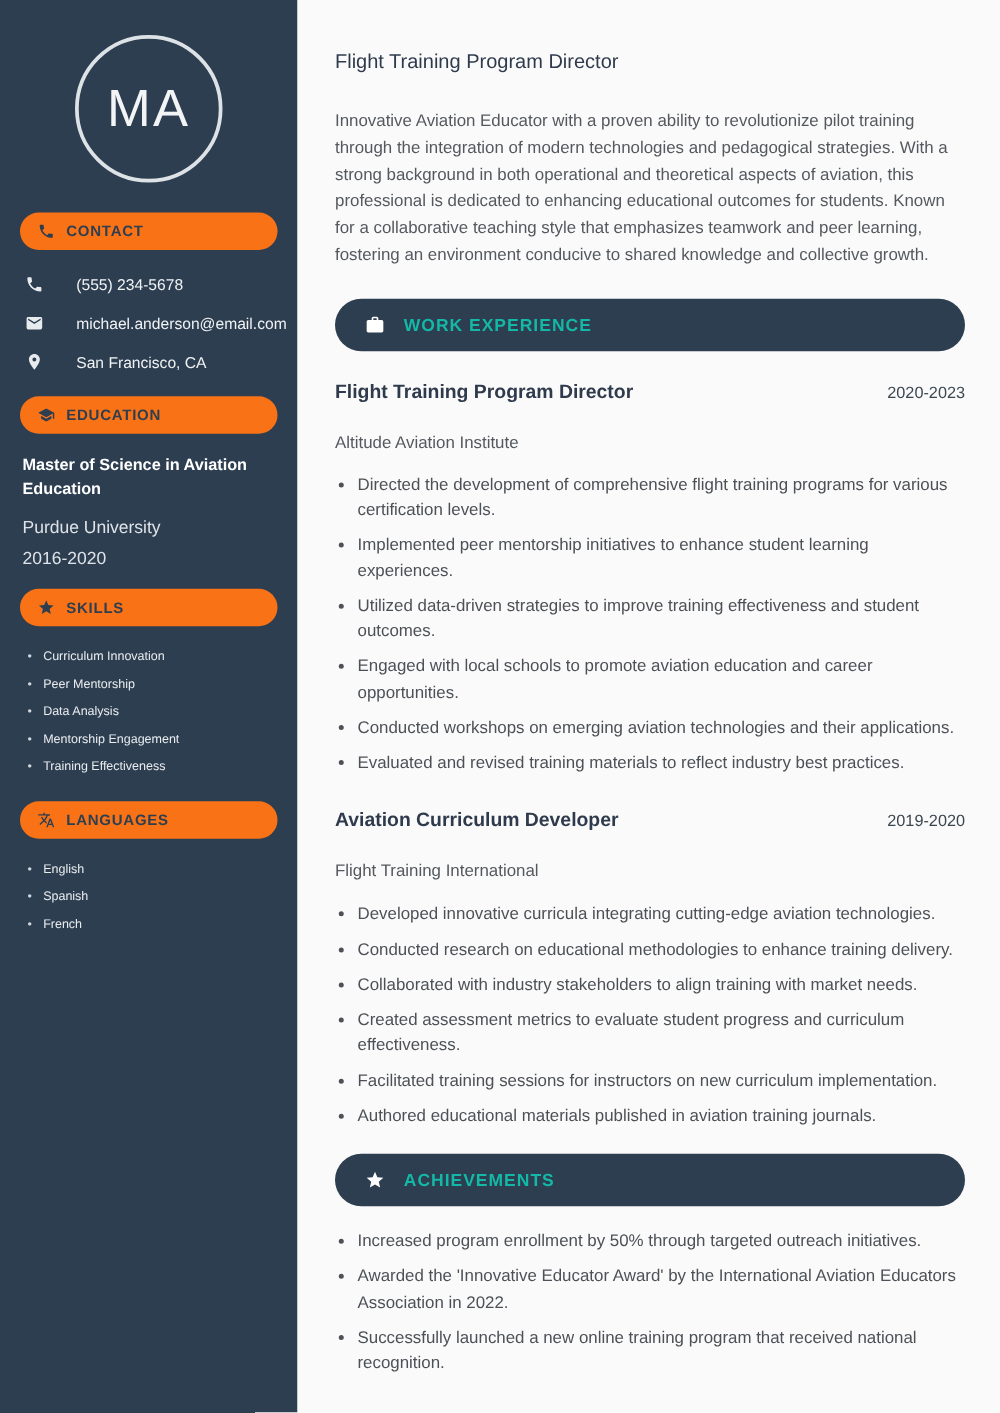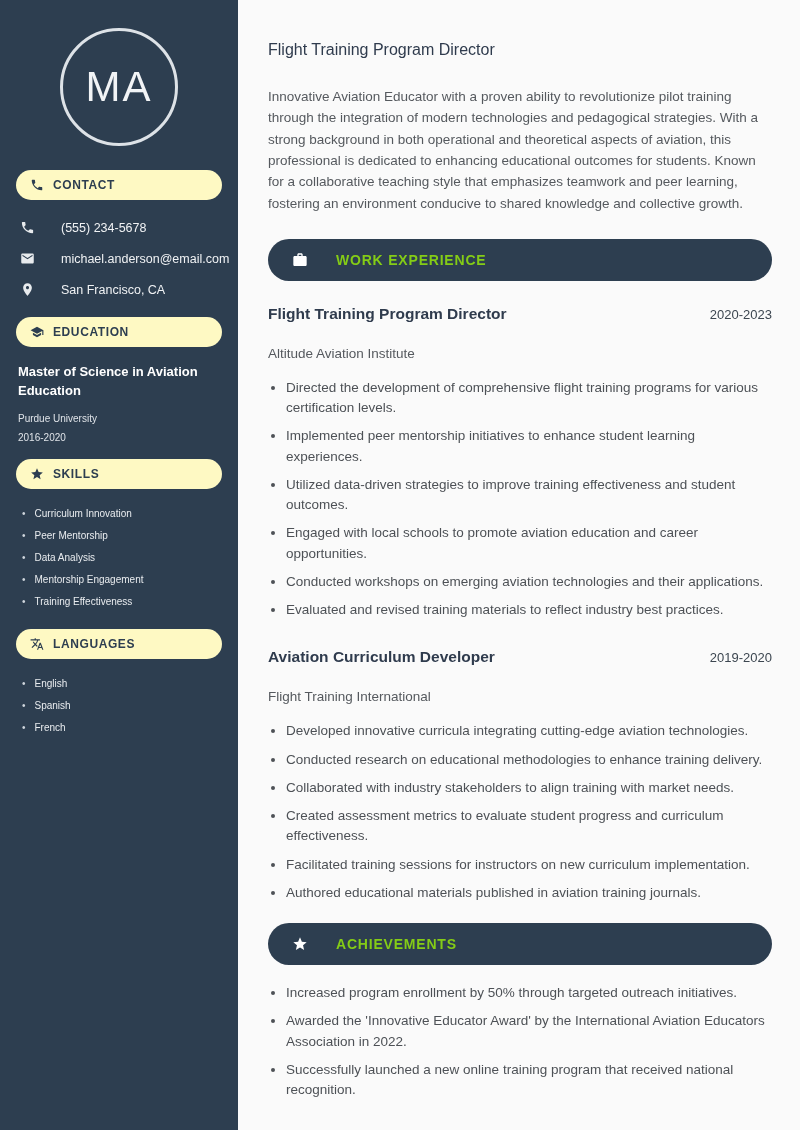--- a/index.html
+++ b/index.html
@@ -21,38 +21,38 @@
     padding:28px 16px 20px;
   }
   .avatar-wrap { display:flex; justify-content:center; margin-bottom:24px; }
   .avatar {
     width:118px; height:118px; border-radius:50%;
     border:3px solid #dde2e7;
     display:flex; align-items:center; justify-content:center;
     font-size:42px; color:#f2f4f6; letter-spacing:2px; font-weight:400;
   }
   .side-pill {
-    background:#fef9c3; color:#2d3e50;
+    background:#f97316; color:#2d3e50;
     border-radius:16px; height:30px;
     display:flex; align-items:center; gap:9px;
     padding:0 14px;
     font-weight:700; font-size:12px; letter-spacing:0.6px;
     margin:12px 0 12px;
   }
   .side-pill svg { width:14px; height:14px; fill:#2d3e50; flex:0 0 14px; }
   .contact-item {
     display:flex; align-items:center; gap:26px;
     padding:8px 4px; font-size:12.5px; color:#f0f2f4;
   }
   .contact-item svg { width:15px; height:15px; fill:#e8ebee; flex:0 0 15px; }
   .edu-degree {
     font-weight:700; font-size:13px; color:#ffffff;
     line-height:1.45; padding:4px 2px 8px;
   }
-  .edu-line { font-size:10px; color:#dfe3e8; padding:2px 2px; line-height:1.5; }
+  .edu-line { font-size:14px; color:#dfe3e8; padding:2px 2px; line-height:1.5; }
   .side-list { list-style:none; padding:2px 2px 4px 6px; }
   .side-list li {
     font-size:10px; color:#e9ecef; padding:5.5px 0;
     display:flex; gap:9px; align-items:flex-start;
   }
   .side-list li::before { content:"•"; color:#cfd6dd; }
   .side-section { margin-bottom:8px; }
 
   
   .main {
@@ -62,23 +62,23 @@
   }
   .name {
     font-size:37px; font-weight:700; color:#2f3b4d;
     line-height:1.08; letter-spacing:0.5px;
   }
   .job-title-sub { font-size:16px; color:#2f3b4d; margin-top:13px; }
   .summary {
     font-size:13.5px; color:#55595e; line-height:1.58; margin-top:27px;
   }
   .main-pill {
-    background:#2d3e50; color:#84cc16;
+    background:#2d3e50; color:#14b8a6;
     border-radius:21px; height:42px;
-    display:flex; align-items:center; gap:28px;
+    display:flex; align-items:center; gap:15px;
     padding:0 24px;
     font-weight:700; font-size:14px; letter-spacing:0.8px;
     margin-top:25px;
   }
   .main-pill svg { width:16px; height:16px; fill:#ffffff; flex:0 0 16px; }
   .job { margin-top:24px; }
   .job-head { display:flex; justify-content:space-between; align-items:baseline; }
   .job-head h3 { font-size:15.5px; color:#2f3b4d; font-weight:700; }
   .job-dates { font-size:13px; color:#3c4650; }
   .company { font-size:13.5px; color:#55595e; margin-top:23px; }

